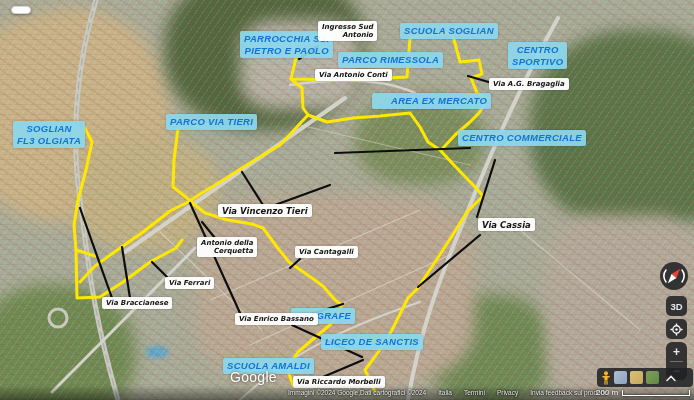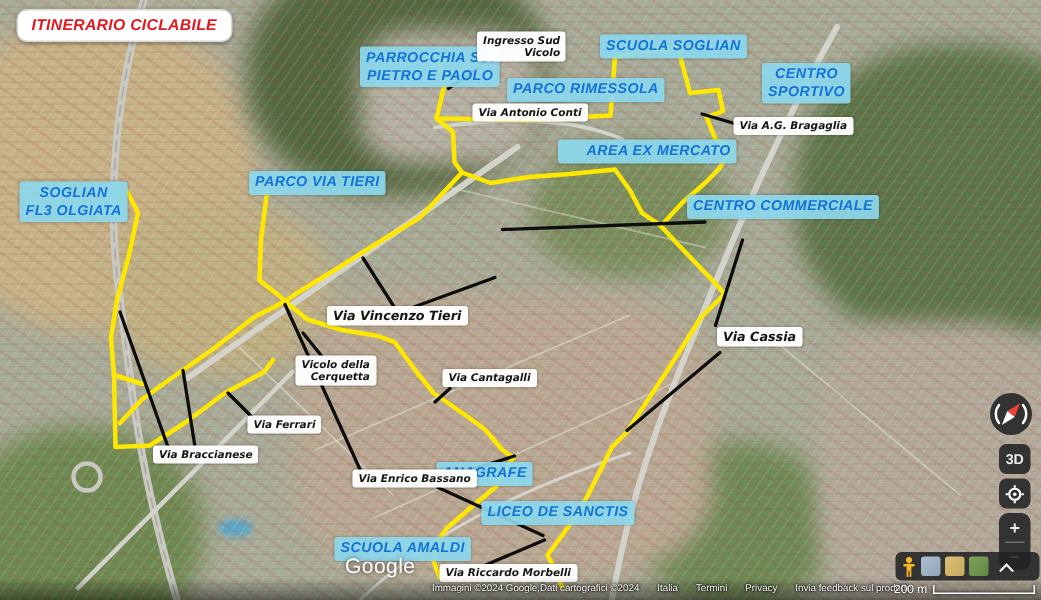--- a/index.html
+++ b/index.html
@@ -168,33 +168,33 @@
         <div>ANAGRAFE</div>
       </div>
       <div class="place-label" style="left: 321px; top: 334px;">
         <div>LICEO DE SANCTIS</div>
       </div>
       <div class="place-label" style="left: 223px; top: 358px;">
         <div>SCUOLA AMALDI</div>
       </div>
       <div class="road-label" style="left: 318px; top: 21px;">
         <div>Ingresso Sud</div>
-        <div>Vicolo</div>
+        <div>Antonio</div>
       </div>
       <div class="road-label" style="left: 315px; top: 69px;">
         <div>Via Antonio Conti</div>
       </div>
       <div class="road-label" style="left: 489px; top: 78px;">
         <div>Via A.G. Bragaglia</div>
       </div>
       <div class="road-label lg" style="left: 218px; top: 204px;">
         <div>Via Vincenzo Tieri</div>
       </div>
       <div class="road-label" style="left: 197px; top: 237px;">
-        <div>Vicolo della</div>
+        <div>Antonio della</div>
         <div>Cerquetta</div>
       </div>
       <div class="road-label" style="left: 295px; top: 246px;">
         <div>Via Cantagalli</div>
       </div>
       <div class="road-label" style="left: 165px; top: 277px;">
         <div>Via Ferrari</div>
       </div>
       <div class="road-label" style="left: 102px; top: 297px;">
         <div>Via Braccianese</div>
@@ -204,21 +204,20 @@
       </div>
       <div class="road-label" style="left: 293px; top: 376px;">
         <div>Via Riccardo Morbelli</div>
       </div>
       <div class="road-label lg" style="left: 478px; top: 218px;">
         <div>Via Cassia</div>
       </div>
     </div>
 
   <div class="title-box">
-    <div>ITINERARIO CICLABILE</div>
   </div>
 
   <div class="bottom-fade"></div>
   <div class="g-logo">Google</div>
   <div class="attribution">
     <span>Immagini ©2024 Google,Dati cartografici ©2024</span>
     <span>Italia</span>
     <span>Termini</span>
     <span>Privacy</span>
     <span>Invia feedback sul prodotto</span>

